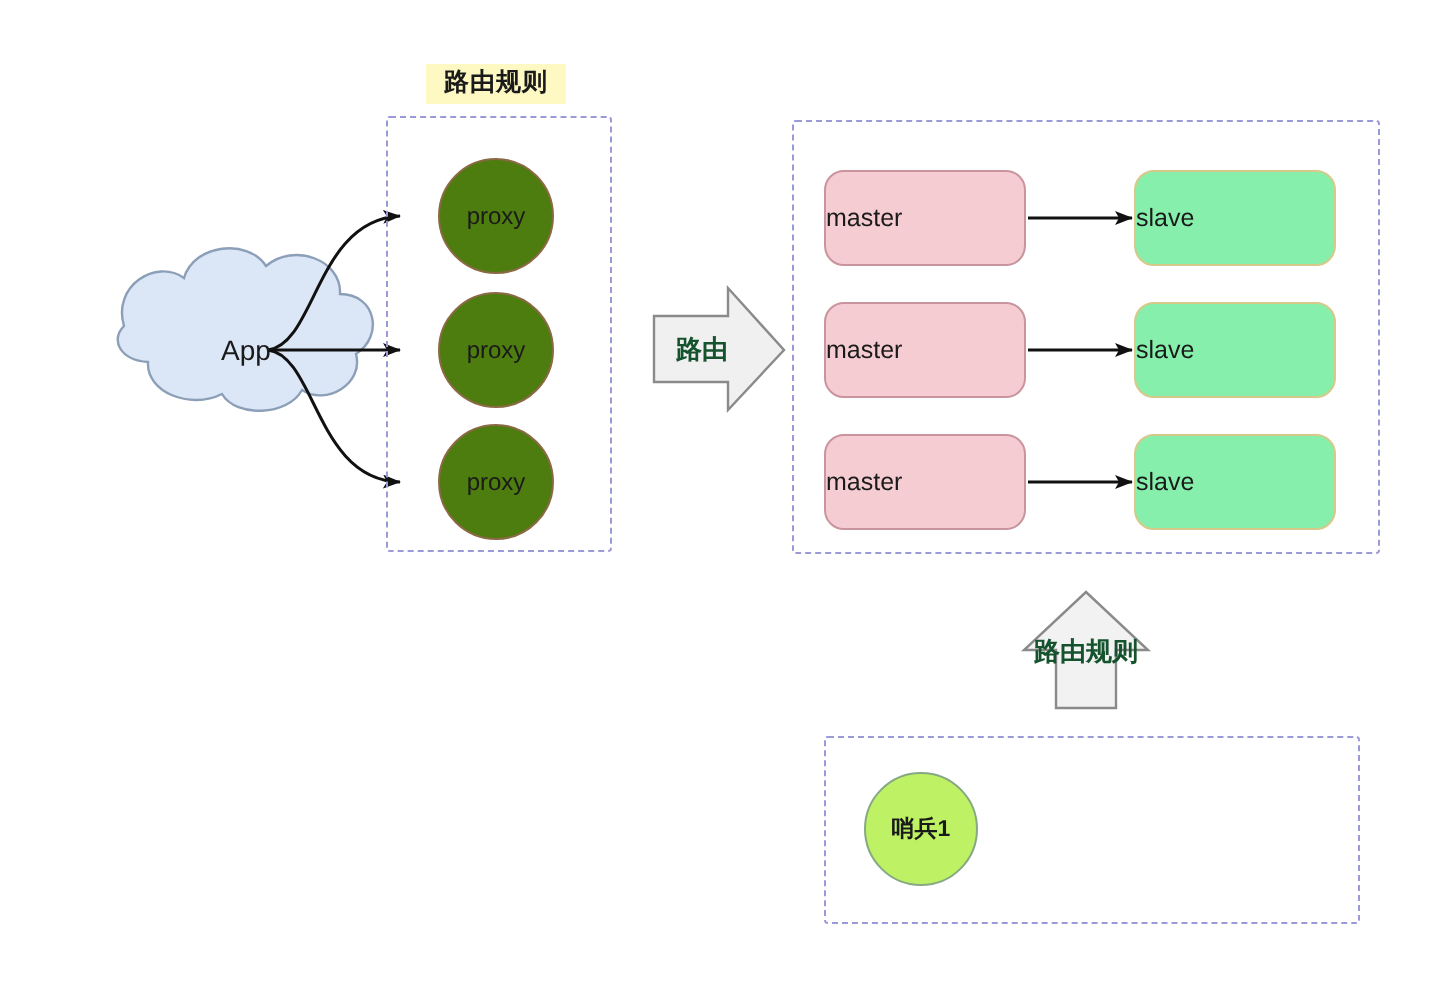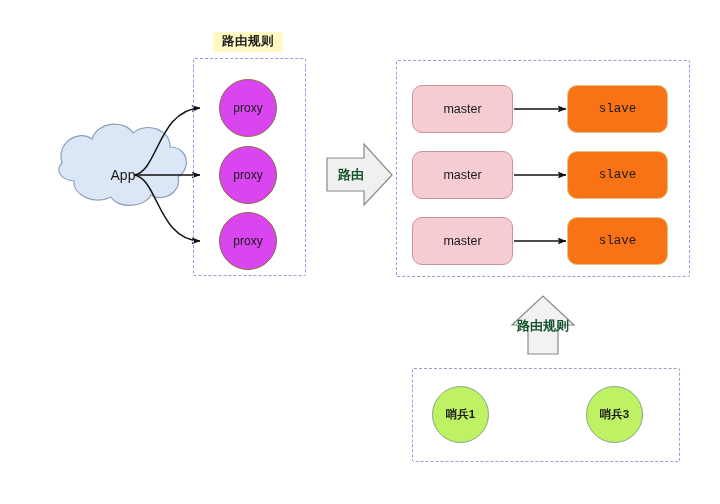--- a/index.html
+++ b/index.html
@@ -51,48 +51,46 @@
     position: absolute;
     border-radius: 50%;
     box-sizing: border-box;
     display: flex;
     align-items: center;
     justify-content: center;
     font-size: 12px;
     color: #1a1a1a;
   }
   .circle.proxy {
-    background: #d946ef;
+    background: #4d7c0f;
     border: 1.3px solid #8a6a44;
   }
   .circle.sentinel {
     background: #bef264;
     border: 1.2px solid #86a882;
     font-size: 11.5px;
     font-weight: bold;
   }
   
   .rrect {
     position: absolute;
     border-radius: 10px;
     box-sizing: border-box;
     display: flex;
     align-items: center;
-    justify-content: center;
     font-size: 12.5px;
     color: #1a1a1a;
   }
   .rrect.master {
     background: #f5ccd2;
     border: 1.2px solid #c9949d;
   }
   .rrect.slave {
-    background: #f97316;
+    background: #86efac;
     border: 1.2px solid #d6c98a;
-    font-family: Liberation Mono, monospace;
   }
   
   .block-arrow-text {
     position: absolute;
     font-size: 13px;
     font-weight: bold;
     color: #14532d;
     display: flex;
     align-items: center;
     justify-content: center;
@@ -195,17 +193,14 @@
     <span>slave</span>
   </div>
 
   <div class="block-arrow-text" style="left:510px; top:317px; width:66px; height:18px;">路由规则</div>
 
   <div class="group-box" style="left:412px; top:368px; width:268px; height:94px;"></div>
 
   <div class="circle sentinel" style="left:432px; top:386px; width:57px; height:57px;">
     <span>哨兵1</span>
   </div>
-  <div class="circle sentinel" style="left:586px; top:386px; width:57px; height:57px;">
-    <span>哨兵3</span>
-  </div>
 
 </div>
 
 </body></html>

